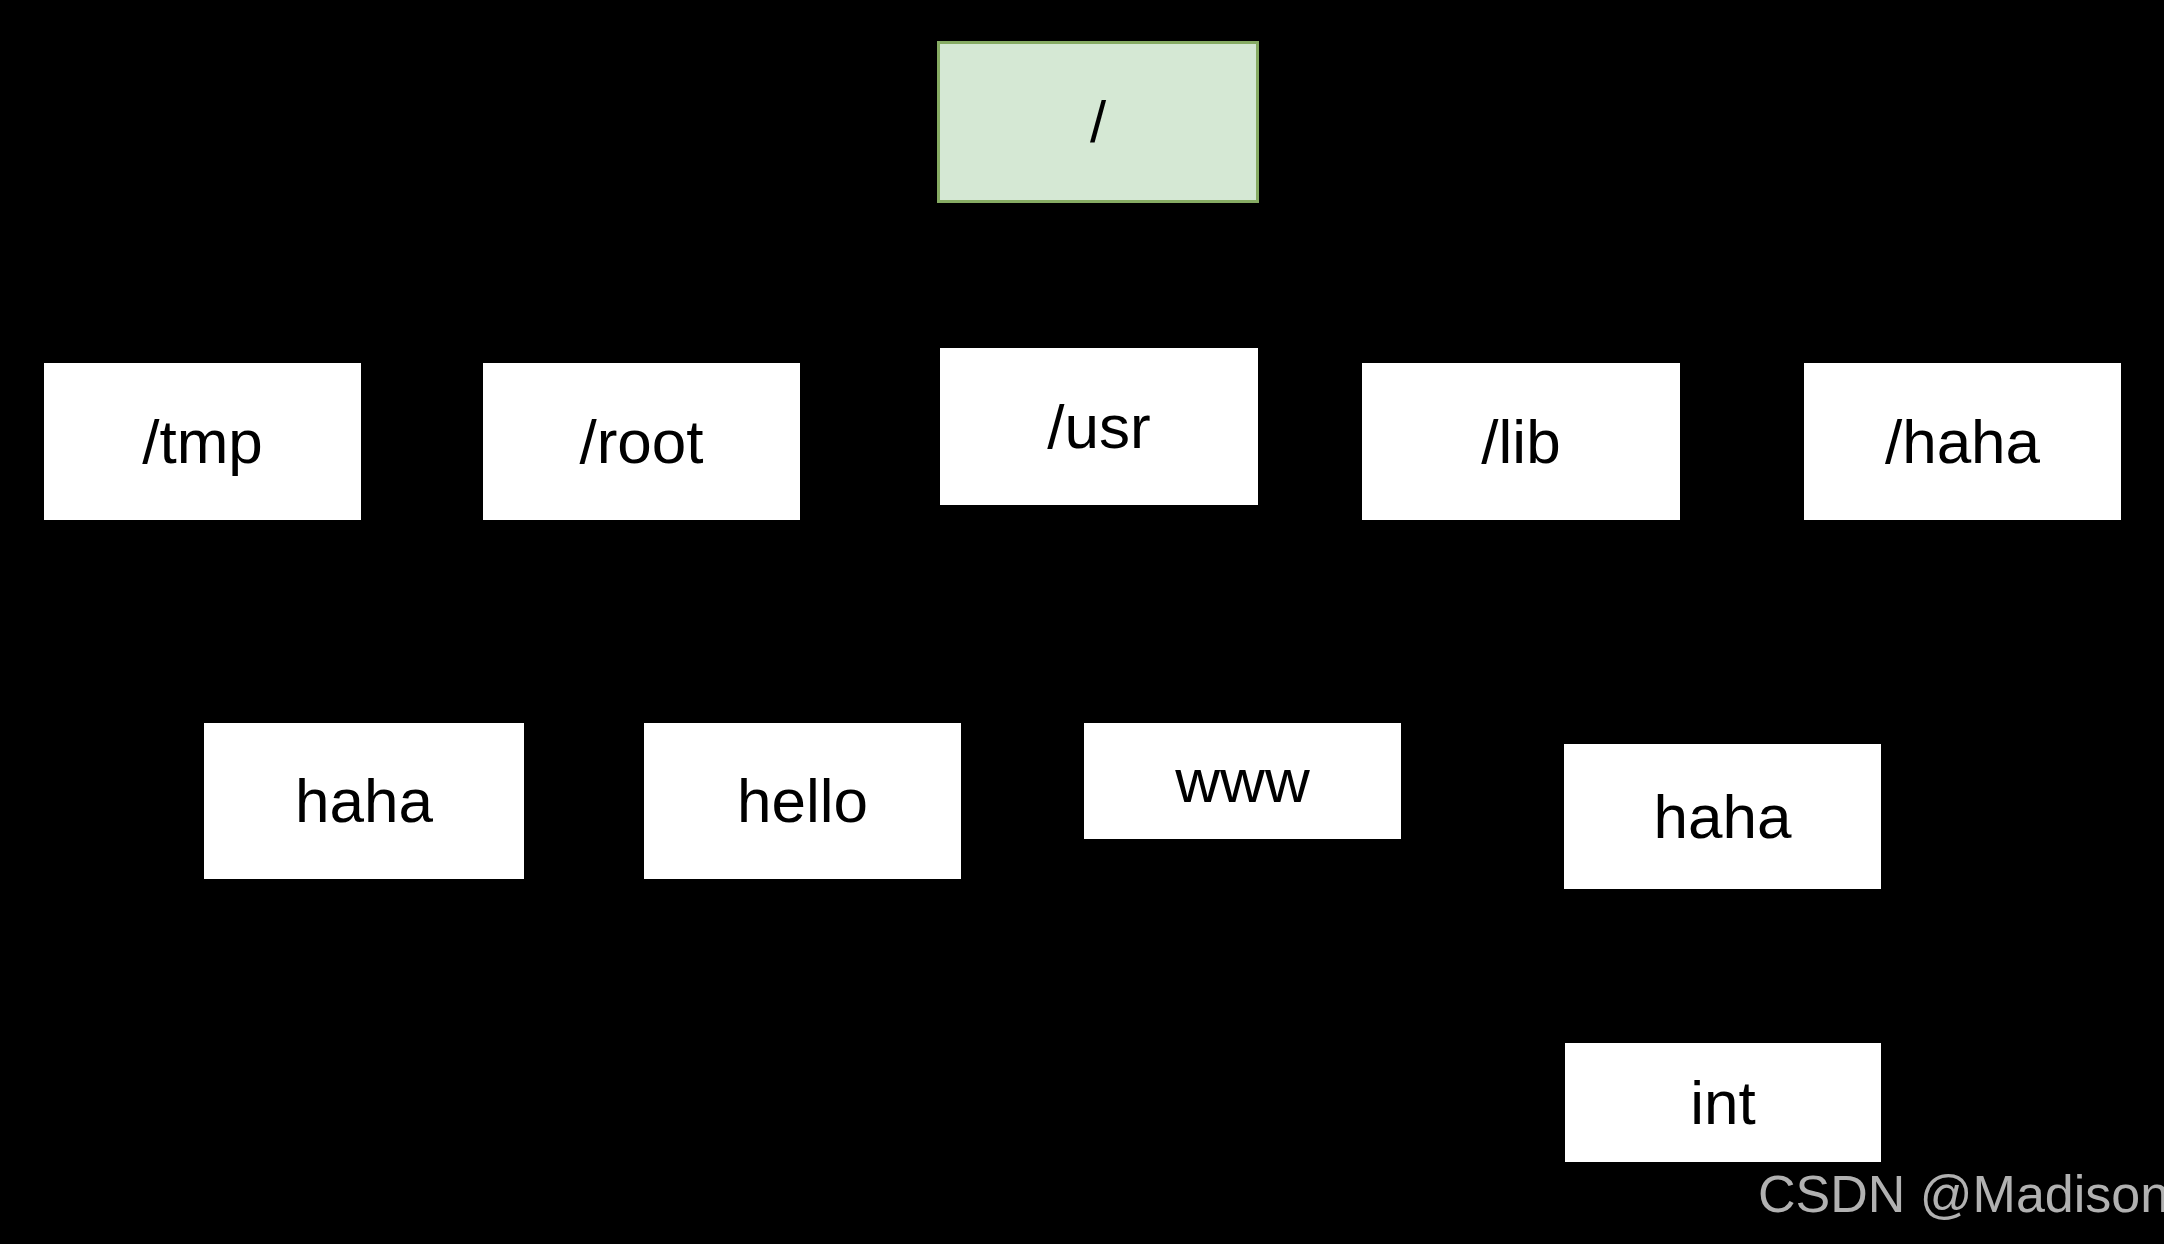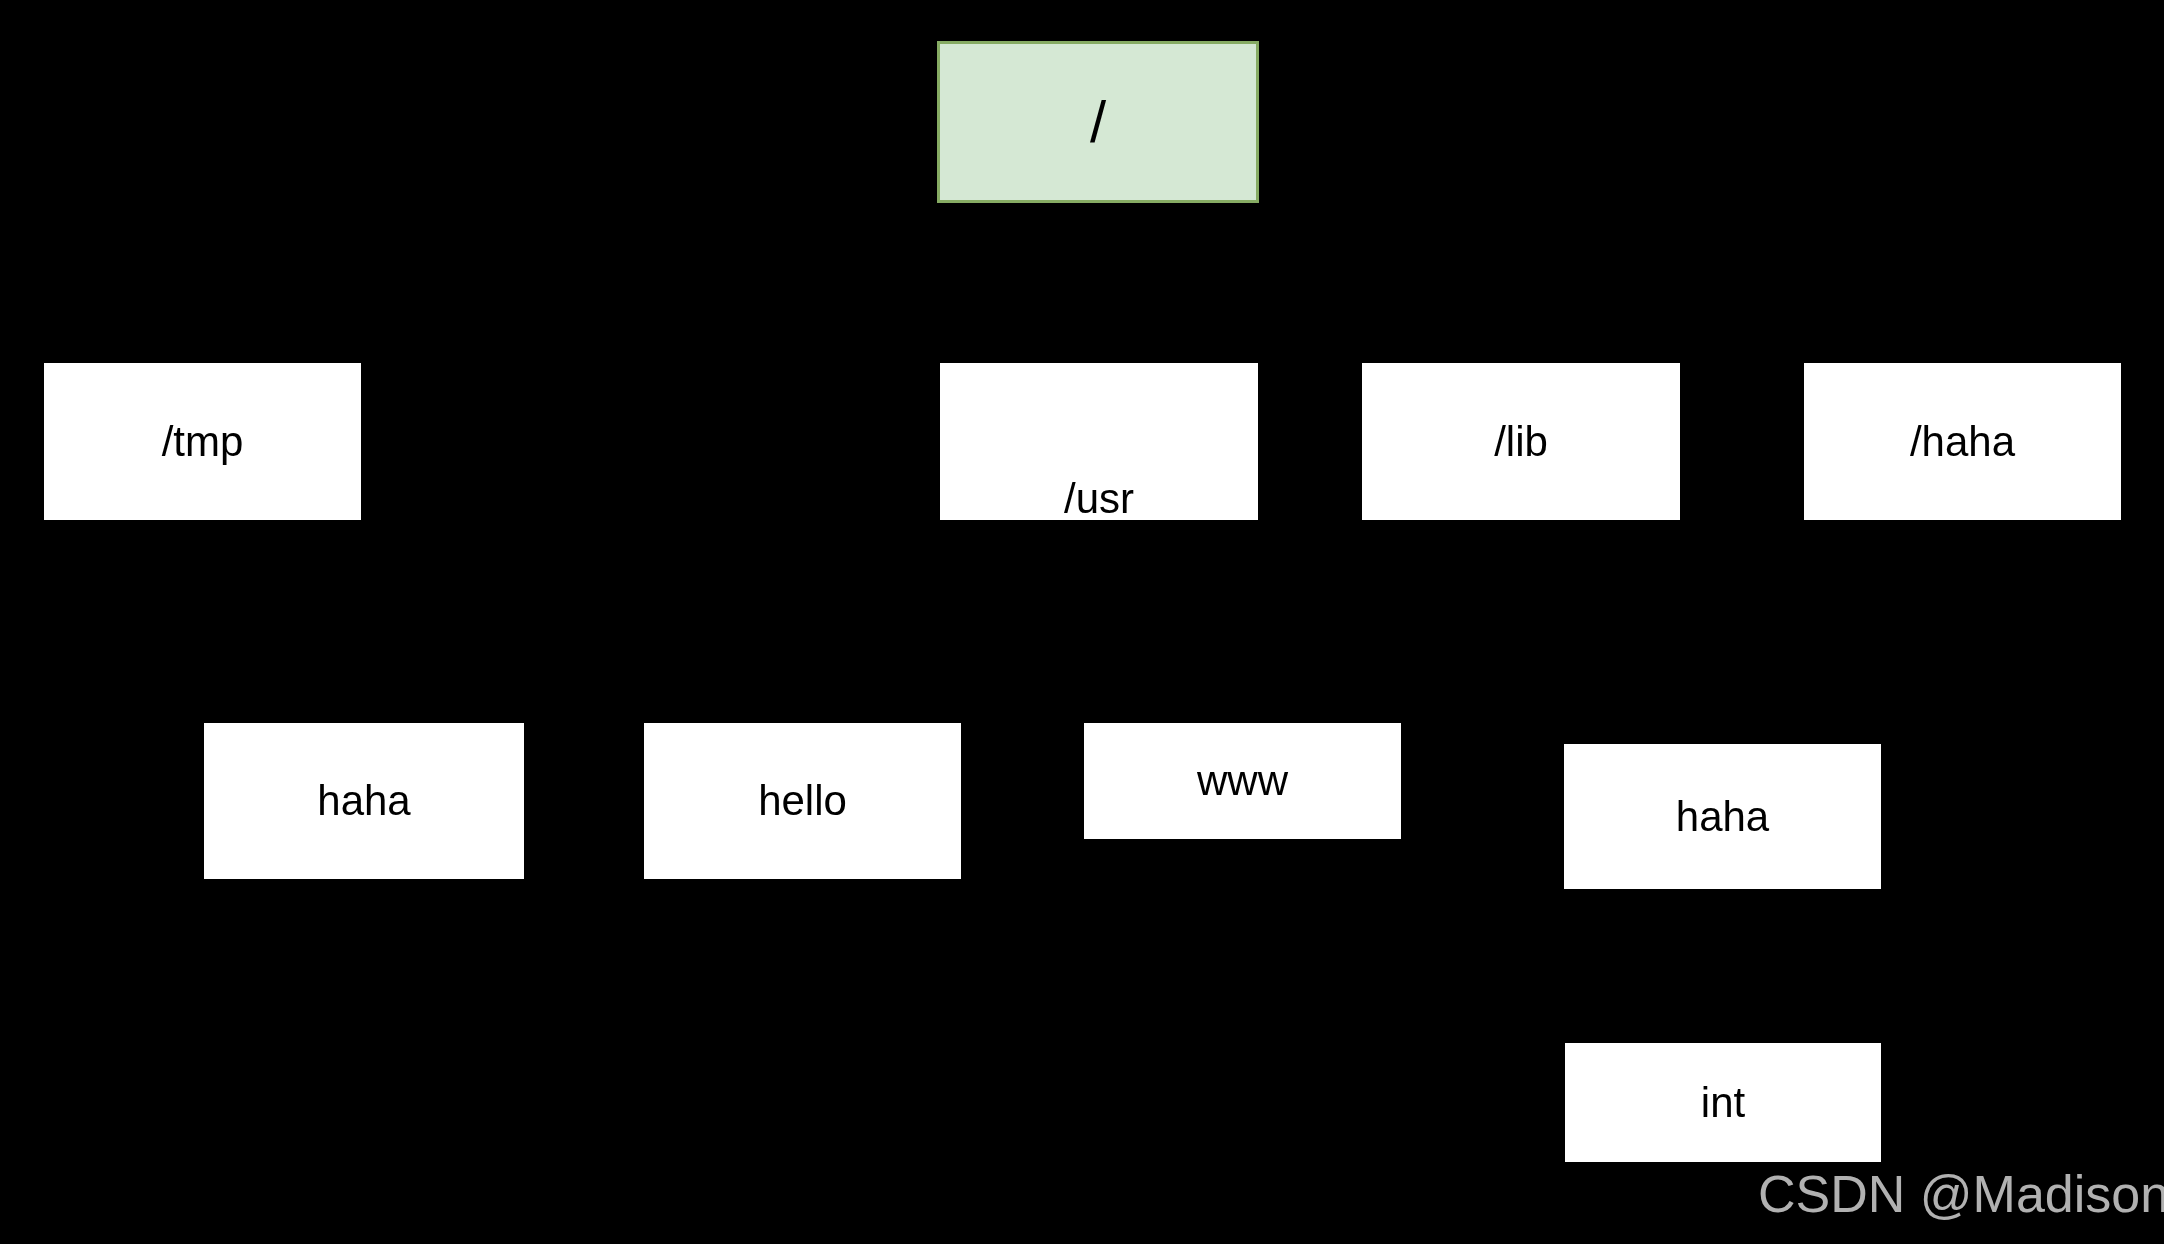--- a/index.html
+++ b/index.html
@@ -16,21 +16,21 @@
     font-family: "Liberation Sans", sans-serif;
   }
   .node {
     position: absolute;
     box-sizing: border-box;
     display: flex;
     align-items: center;
     justify-content: center;
     background: #ffffff;
     color: #000000;
-    font-size: 42px;
+    font-size: 62px;
     line-height: 1;
     font-weight: 400;
     letter-spacing: 0px;
     white-space: nowrap;
   }
   .node.root {
     background: #d5e8d4;
     border: 3px solid #86ab63;
     font-size: 58px;
   }
@@ -58,21 +58,24 @@
   <div class="edge" style="left:362px; top:720px; width:1360px; height:3px;"></div>
   <div class="edge" style="left:1720px; top:878px; width:4px; height:165px;"></div>
 
   <div class="node root" style="left:937px; top:41px; width:322px; height:162px;">
     <span>/</span>
   </div>
 
   <div class="node" style="left:44px; top:363px; width:317px; height:157px;">
     <span>/tmp</span>
   </div>
-  <div class="node" style="left:940px; top:363px; width:318px; height:157px;align-items:flex-end;">
+  <div class="node" style="left:483px; top:363px; width:317px; height:157px;">
+    <span>/root</span>
+  </div>
+  <div class="node" style="left:940px; top:348px; width:318px; height:157px;">
     <span>/usr</span>
   </div>
   <div class="node" style="left:1362px; top:363px; width:318px; height:157px;">
     <span>/lib</span>
   </div>
   <div class="node" style="left:1804px; top:363px; width:317px; height:157px;">
     <span>/haha</span>
   </div>
 
   <div class="node" style="left:204px; top:723px; width:320px; height:156px;">

